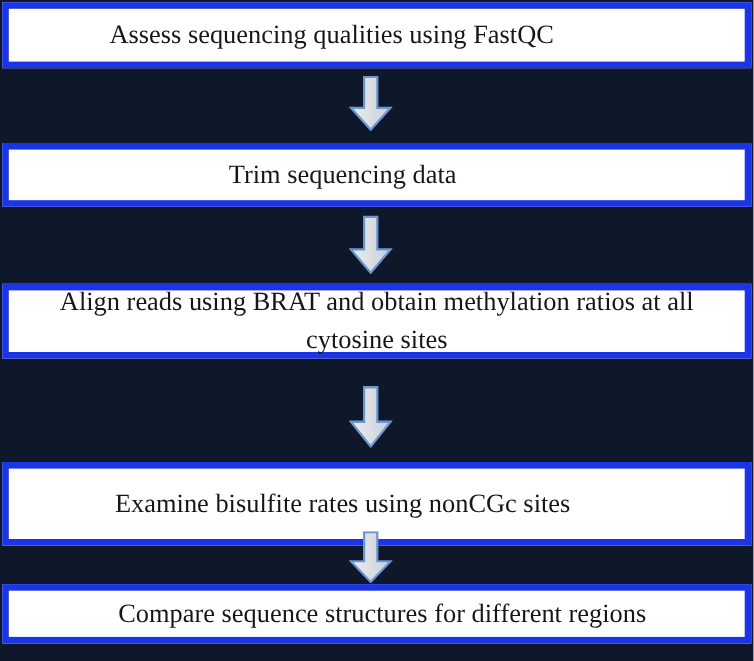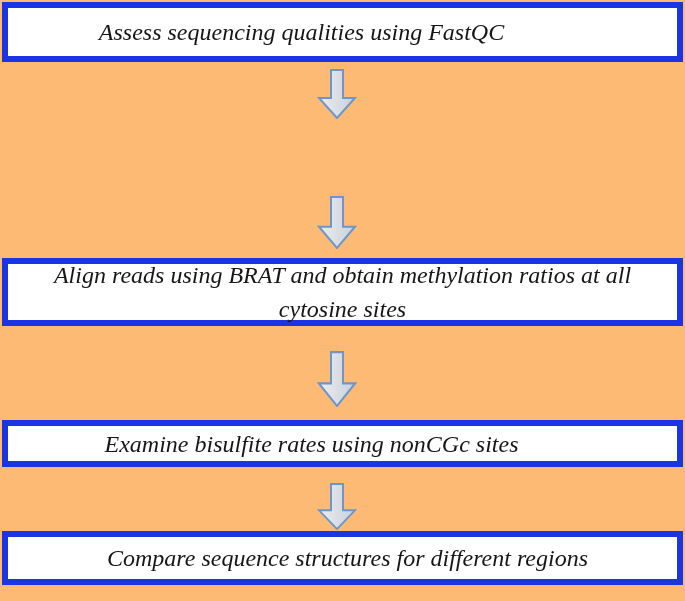--- a/index.html
+++ b/index.html
@@ -4,24 +4,23 @@
 <style>
   html, body {
     margin: 0;
     padding: 0;
     background: #ffffff;
   }
   .canvas {
     position: relative;
     width: 685px;
     height: 601px;
-    background: #fdba74;
+    background: #0f172a;
     font-family: "Liberation Serif", "DejaVu Serif", serif;
     overflow: hidden;
-    font-style: italic;
   }
   .flow-box {
     position: absolute;
     left: 2px;
     width: 681px;
     box-sizing: border-box;
     background: #ffffff;
     border: 6px solid var(--box-border, #1c35e4);
     display: flex;
     align-items: center;
@@ -31,21 +30,21 @@
   .flow-box .label {
     position: relative;
     font-size: 24px;
     line-height: 34px;
     color: var(--text-color, #161616);
     padding: 0 10px;
   }
   .box-1 { top: 2px;   height: 60px; }
   .box-2 { top: 130px; height: 58px; }
   .box-3 { top: 258px; height: 68px; }
-  .box-4 { top: 420px; height: 47px; }
+  .box-4 { top: 420px; height: 76px; }
   .box-5 { top: 531px; height: 54px; }
   
   .box-1 .label { left: -41px; }
   .box-2 .label { left: -31px; }
   .box-3 .label { left: 0; }
   .box-4 .label { left: -31px; }
   .box-5 .label { left: 5px; }
 
   .flow-arrow {
     position: absolute;
@@ -78,20 +77,23 @@
   <div class="flow-box box-1">
     <span class="label">Assess sequencing qualities using FastQC</span>
   </div>
 
   <span class="flow-arrow arrow-1">
     <svg viewBox="0 0 40 50" preserveAspectRatio="none">
       <path d="M14 1 L26 1 L26 29 L38 29 L20 49 L2 29 L14 29 Z" fill="url(#arrowGrad)" stroke="#6d96cc" stroke-width="2" stroke-linejoin="miter"></path>
     </svg>
   </span>
 
+  <div class="flow-box box-2">
+    <span class="label">Trim sequencing data</span>
+  </div>
 
   <span class="flow-arrow arrow-2">
     <svg viewBox="0 0 40 50" preserveAspectRatio="none">
       <path d="M14 1 L26 1 L26 29 L38 29 L20 49 L2 29 L14 29 Z" fill="url(#arrowGrad)" stroke="#6d96cc" stroke-width="2" stroke-linejoin="miter"></path>
     </svg>
   </span>
 
   <div class="flow-box box-3">
     <span class="label">Align reads using BRAT and obtain methylation ratios at all cytosine sites</span>
   </div>

